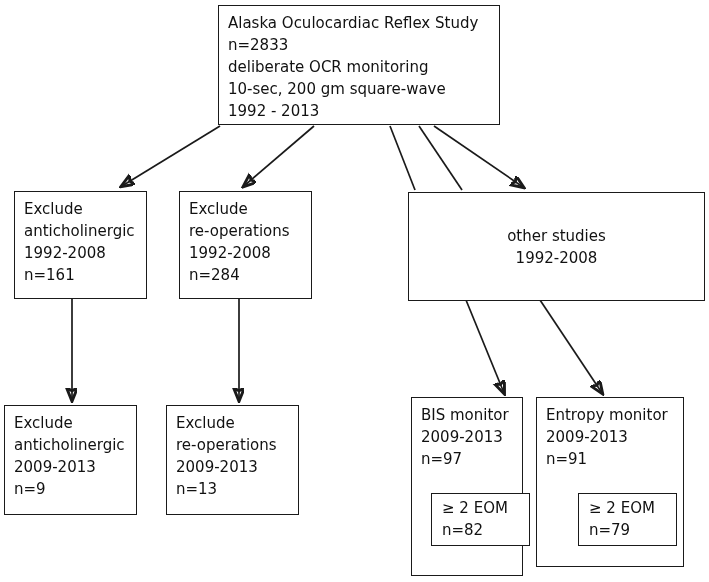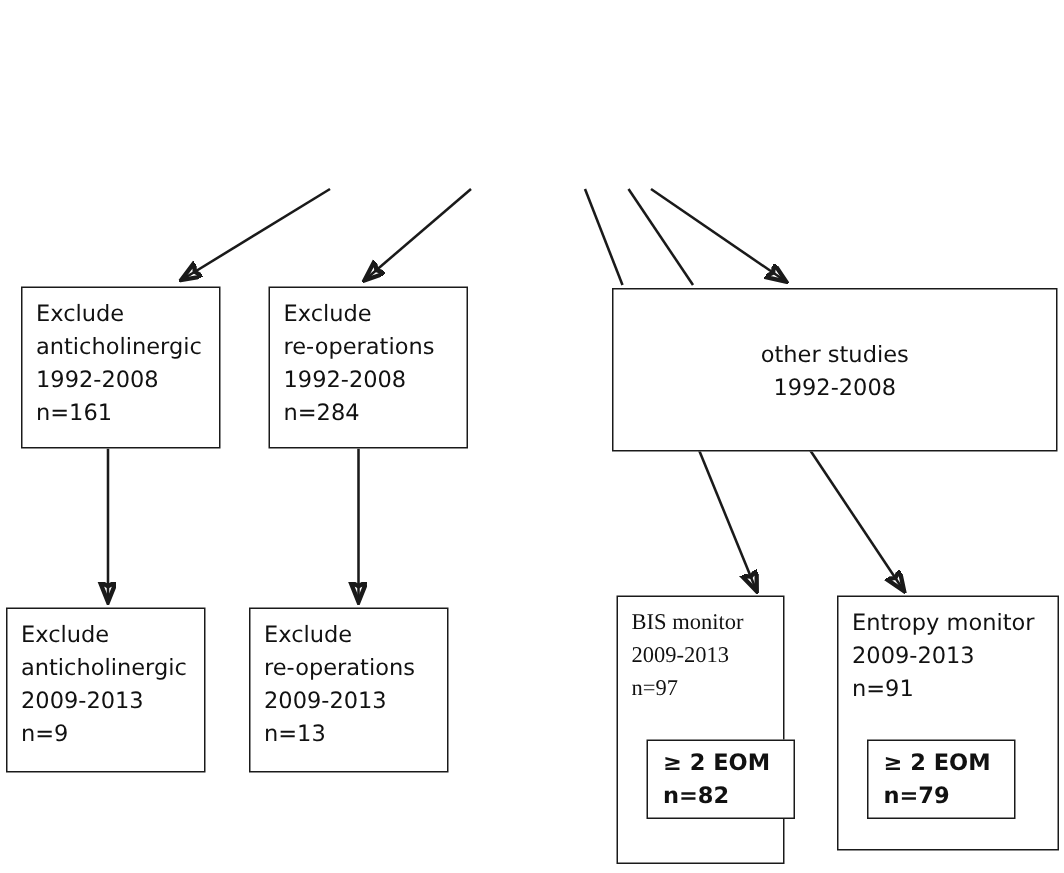--- a/index.html
+++ b/index.html
@@ -41,21 +41,20 @@
   }
   .inner-box {
     position: absolute;
     box-sizing: border-box;
     border: 1.6px solid #1a1a1a;
     background: #ffffff;
     color: #111111;
     font-size: 15px;
     line-height: 22px;
     z-index: 3;
-    font-weight: bold;
   }
   .inner-box .lines {
     padding: 3px 0 0 10px;
     white-space: pre-line;
   }
   svg.edges {
     position: absolute;
     left: 0;
     top: 0;
     width: 709px;
@@ -88,20 +87,27 @@
     <line x1="419" y1="126" x2="462" y2="190"></line>
     <line x1="434" y1="126" x2="523" y2="187" marker-end="url(#arrow)"></line>
 
     <line x1="72" y1="299" x2="72" y2="400" marker-end="url(#arrow)"></line>
     <line x1="239" y1="299" x2="239" y2="400" marker-end="url(#arrow)"></line>
 
     <line x1="466" y1="300" x2="504" y2="393" marker-end="url(#arrow)"></line>
     <line x1="540" y1="300" x2="602" y2="393" marker-end="url(#arrow)"></line>
   </svg>
 
+  <div class="node" style="left:218px; top:5px; width:282px; height:120px;">
+    <div class="lines">Alaska Oculocardiac Reflex Study
+n=2833
+deliberate OCR monitoring
+10-sec, 200 gm square-wave
+1992 - 2013</div>
+  </div>
 
   <div class="node" style="left:14px; top:191px; width:133px; height:108px;">
     <div class="lines">Exclude
 anticholinergic
 1992-2008
 n=161</div>
   </div>
 
   <div class="node" style="left:179px; top:191px; width:133px; height:108px;">
     <div class="lines">Exclude
@@ -122,32 +128,32 @@
 n=9</div>
   </div>
 
   <div class="node" style="left:166px; top:405px; width:133px; height:110px;">
     <div class="lines">Exclude
 re-operations
 2009-2013
 n=13</div>
   </div>
 
-  <div class="node" style="left:411px; top:397px; width:112px; height:179px;font-family:Liberation Serif, serif;">
+  <div class="node" style="left:411px; top:397px; width:112px; height:179px;">
     <div class="lines">BIS monitor
 2009-2013
 n=97</div>
   </div>
 
   <div class="inner-box" style="left:431px; top:493px; width:99px; height:53px;">
     <div class="lines">≥ 2 EOM
 n=82</div>
   </div>
 
-  <div class="node" style="left:558px; top:397px; width:148px; height:170px;">
+  <div class="node" style="left:536px; top:397px; width:148px; height:170px;">
     <div class="lines">Entropy monitor
 2009-2013
 n=91</div>
   </div>
 
   <div class="inner-box" style="left:578px; top:493px; width:99px; height:53px;">
     <div class="lines">≥ 2 EOM
 n=79</div>
   </div>
 

